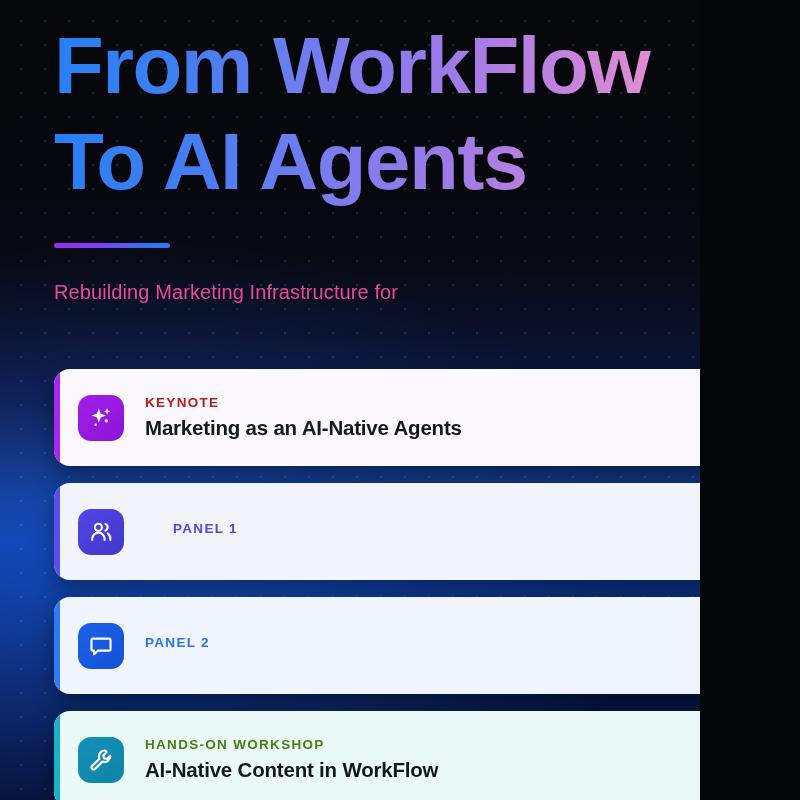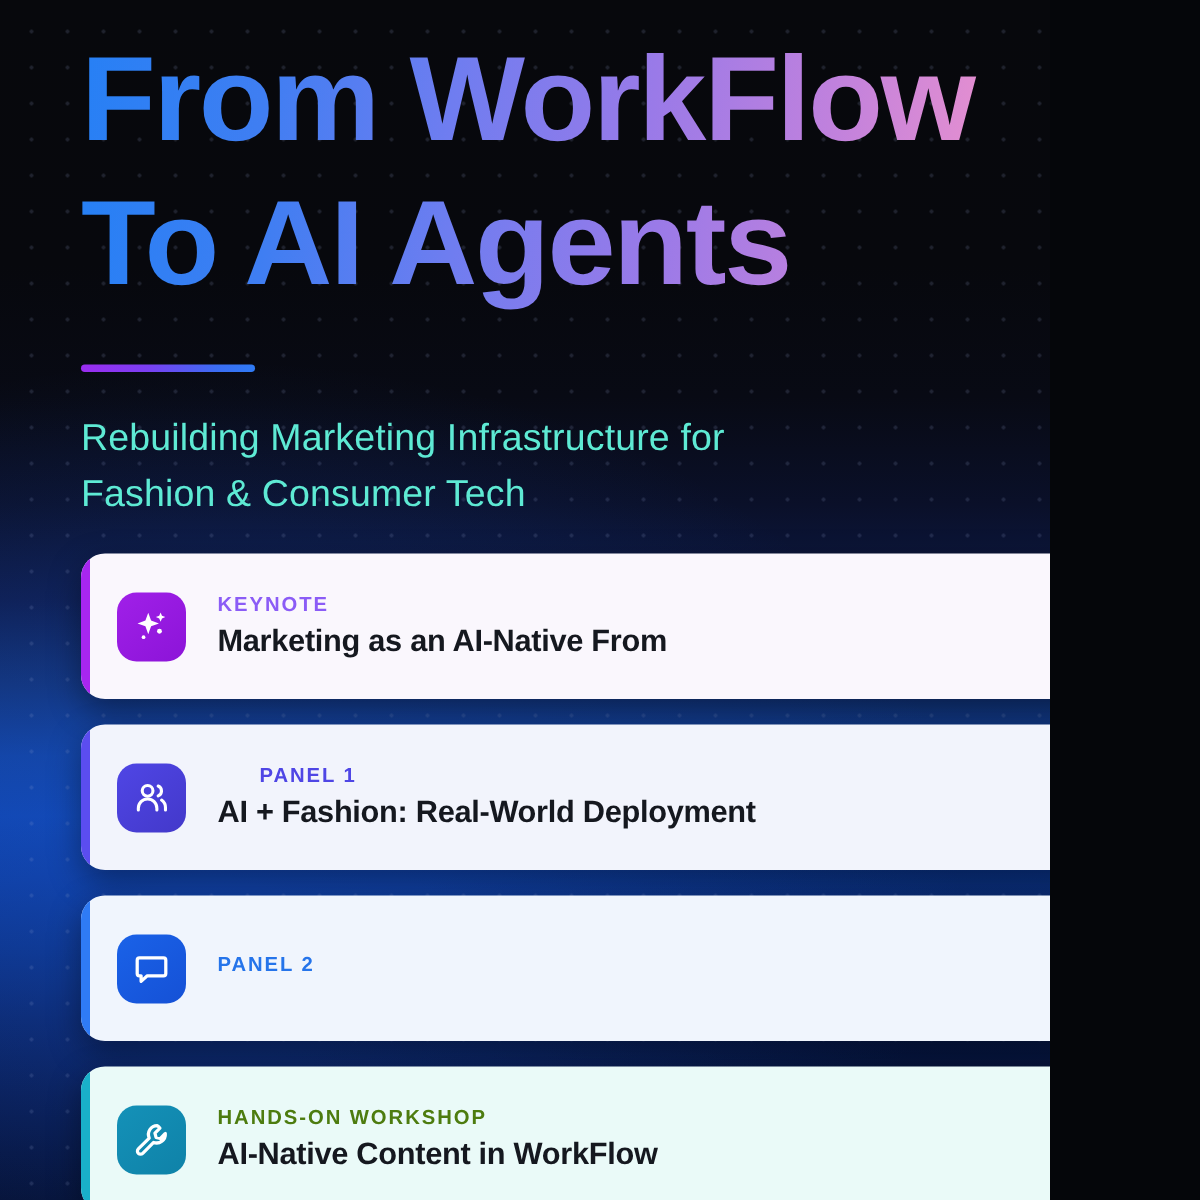--- a/index.html
+++ b/index.html
@@ -109,23 +109,23 @@
     border-radius: 3px;
     background: linear-gradient(90deg, #9b2df0 0%, #7b3ff3 38%, #3b6df3 78%, #2f7bf5 100%);
   }
 
   
   .subtitle {
     position: absolute;
     left: 54px;
     top: 274px;
     width: 640px;
-    font-size: 25px;
+    font-size: 20px;
     line-height: 37px;
-    color: #5eead4;
+    color: #ec4899;
     font-weight: 400;
     letter-spacing: 0.1px;
   }
   .subtitle div { white-space: nowrap; }
 
   
   .cards {
     position: absolute;
     left: 54px;
     top: 369px;
@@ -201,55 +201,53 @@
 
     <div class="title-block">
       <div class="title-line">From WorkFlow</div>
       <div class="title-line title-line-2">To AI Agents</div>
     </div>
 
     <div class="accent-bar"></div>
 
     <div class="subtitle">
       <div>Rebuilding Marketing Infrastructure for</div>
-      <div>Fashion &amp; Consumer Tech</div>
     </div>
 
     <div class="cards" id="cards">
         <div class="card" style="background: rgb(250, 247, 253);">
           <div class="card-accent" style="background: rgb(167, 38, 240);"></div>
           <div class="card-inner">
             <div class="card-icon" style="background: linear-gradient(140deg, rgb(160, 32, 232), rgb(140, 20, 216));">
               <svg width="26" height="26" viewBox="0 0 24 24" fill="none">
                 <path d="M10 3.2 L11.75 8.05 L16.6 9.8 L11.75 11.55 L10 16.4 L8.25 11.55 L3.4 9.8 L8.25 8.05 Z" fill="white"></path>
                 <path d="M17.6 3.0 L18.45 5.05 L20.5 5.9 L18.45 6.75 L17.6 8.8 L16.75 6.75 L14.7 5.9 L16.75 5.05 Z" fill="white"></path>
                 <circle cx="16.9" cy="14.6" r="1.5" fill="white"></circle>
                 <circle cx="7.1" cy="18.3" r="1.15" fill="white"></circle>
               </svg>
             </div>
             <div class="card-text">
-              <div class="card-kicker" style="color: #8b5cf6;">KEYNOTE</div>
-              <div class="card-title">Marketing as an AI-Native From</div>
+              <div class="card-kicker" style="color: #b91c1c;">KEYNOTE</div>
+              <div class="card-title">Marketing as an AI-Native Agents</div>
             </div>
           </div>
         </div>
         <div class="card" style="background: rgb(242, 244, 252);">
           <div class="card-accent" style="background: rgb(91, 77, 240);"></div>
           <div class="card-inner">
             <div class="card-icon" style="background: linear-gradient(140deg, rgb(79, 70, 229), rgb(67, 56, 202));">
               <svg width="26" height="26" viewBox="0 0 24 24" fill="none" stroke="white" stroke-width="1.9" stroke-linecap="round" stroke-linejoin="round">
                 <circle cx="9.6" cy="7.6" r="3.3"></circle>
                 <path d="M3.9 19.4 v-1.1 a5.7 5.7 0 0 1 5.7-5.7 a5.7 5.7 0 0 1 5.7 5.7 v1.1"></path>
                 <path d="M16.1 4.6 a3.3 3.3 0 0 1 0 6.1"></path>
                 <path d="M18.2 13.3 a5.7 5.7 0 0 1 2.4 4.6 v1.5"></path>
               </svg>
             </div>
             <div class="card-text">
               <div class="card-kicker" style="color: rgb(79, 70, 229); margin-left: 28px;">PANEL 1</div>
-              <div class="card-title">AI + Fashion: Real-World Deployment</div>
             </div>
           </div>
         </div>
         <div class="card" style="background: rgb(240, 245, 253);">
           <div class="card-accent" style="background: rgb(47, 123, 245);"></div>
           <div class="card-inner">
             <div class="card-icon" style="background: linear-gradient(140deg, rgb(26, 98, 232), rgb(21, 81, 214));">
               <svg width="26" height="26" viewBox="0 0 24 24" fill="none" stroke="white" stroke-width="2" stroke-linecap="round" stroke-linejoin="round">
                 <path d="M4.6 5.2 h14.8 a1.4 1.4 0 0 1 1.4 1.4 v8.2 a1.4 1.4 0 0 1 -1.4 1.4 H9.4 L5.6 19.6 v-3.4 H4.6 a1.4 1.4 0 0 1 -1.4 -1.4 V6.6 a1.4 1.4 0 0 1 1.4 -1.4 Z"></path>
               </svg>

